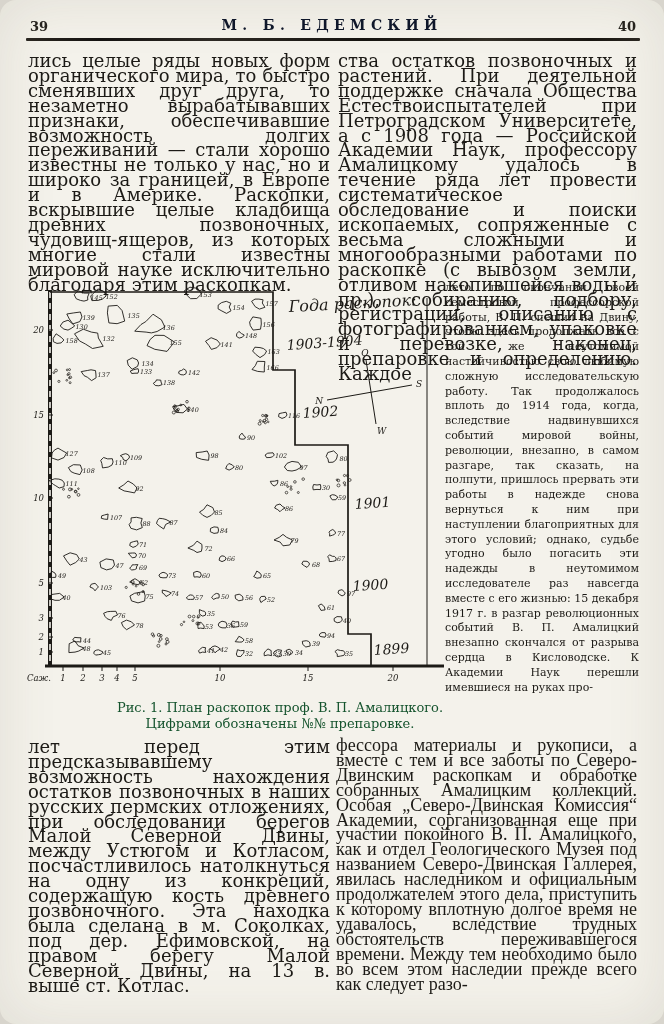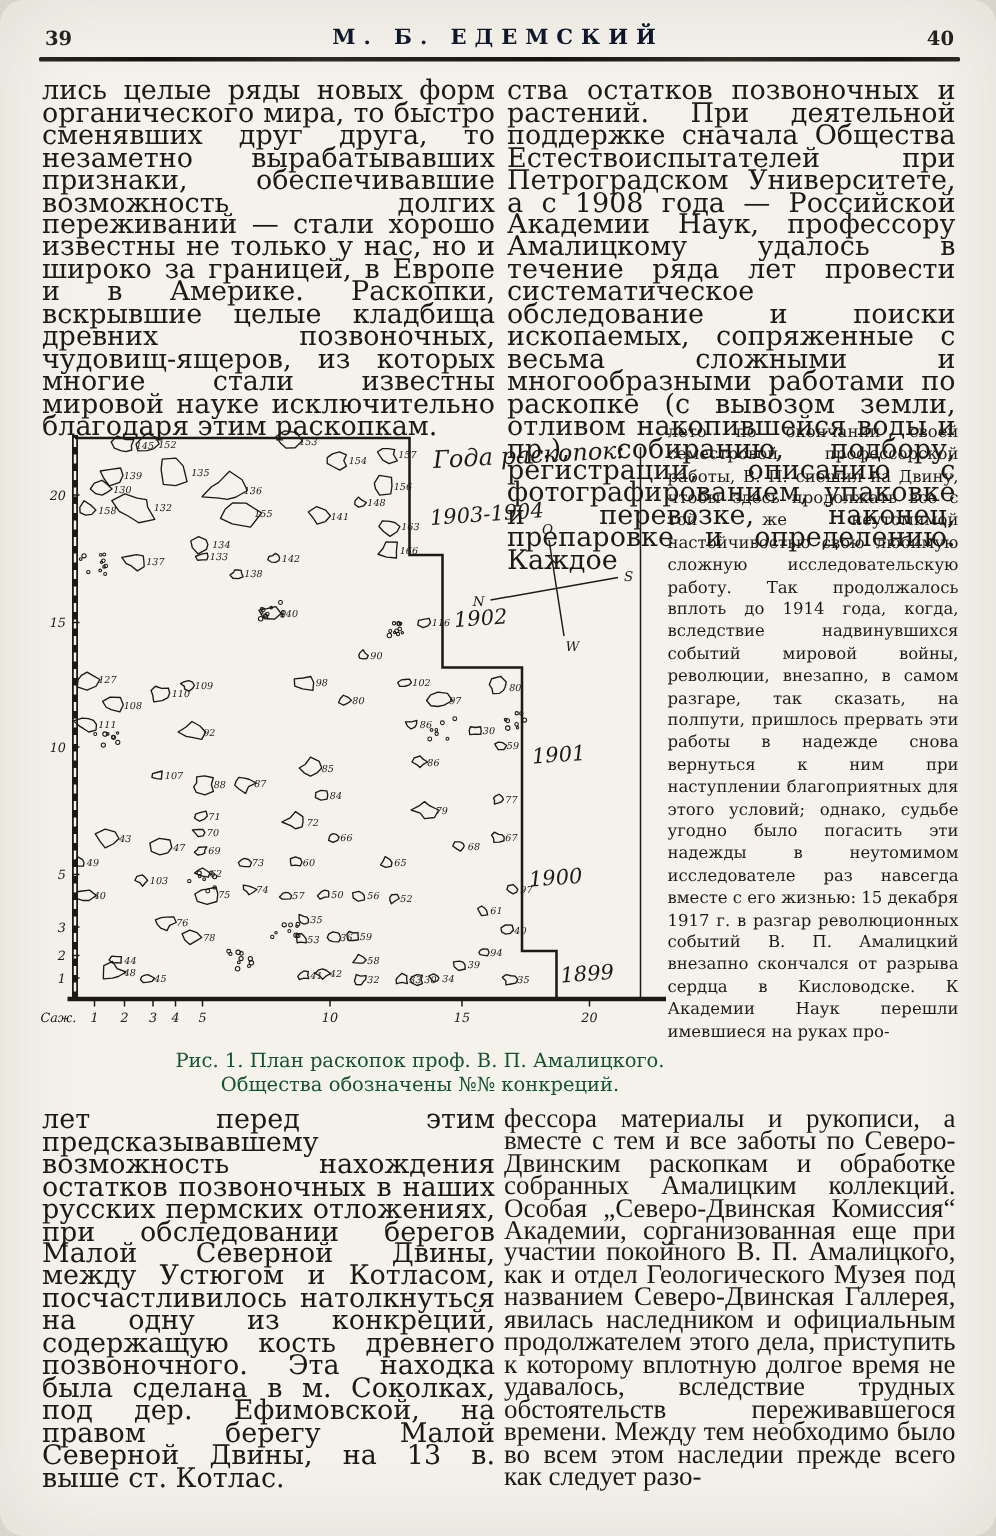--- a/index.html
+++ b/index.html
@@ -372,21 +372,21 @@
         <circle cx="247.7" cy="198.6" r="0.9" stroke="#1c1a16" stroke-width="0.7" fill="none"></circle>
       </svg>
   </div>
 
   <div class="col col-right-narrow">
     <p>лето по окончании своей семестровой профессорской работы, В. П. спешил на Двину, чтобы здесь продолжать все с той же неутомимой настойчивостью свою любимую сложную исследовательскую работу. Так продолжалось вплоть до 1914 года, когда, вследствие надвинувшихся событий мировой войны, революции, внезапно, в самом разгаре, так сказать, на полпути, пришлось прервать эти работы в надежде снова вернуться к ним при наступлении благоприятных для этого условий; однако, судьбе угодно было погасить эти надежды в неутомимом исследователе раз навсегда вместе с его жизнью: 15 декабря 1917 г. в разгар революционных событий В. П. Амалицкий внезапно скончался от разрыва сердца в Кисловодске. К Академии Наук перешли имевшиеся на руках про-</p>
   </div>
 
   <div class="caption">
     <div>Рис. 1. План раскопок проф. В. П. Амалицкого.</div>
-    <div>Общества обозначены №№ конкреций.</div>
+    <div>Цифрами обозначены №№ препаровке.</div>
   </div>
 
   <div class="col col-left-bottom">
     <p>лет перед этим предсказывавшему возможность нахождения остатков позвоночных в наших русских пермских отложениях, при обследовании берегов Малой Северной Двины, между Устюгом и Котласом, посчастливилось натолкнуться на одну из конкреций, содержащую кость древнего позвоночного. Эта находка была сделана в м. Соколках, под дер. Ефимовской, на правом берегу Малой Северной Двины, на 13 в. выше ст. Котлас.</p>
   </div>
 
   <div class="col col-right-bottom">
     <p>фессора материалы и рукописи, а вместе с тем и все заботы по Северо-Двинским раскопкам и обработке собранных Амалицким коллекций. Особая „Северо-Двинская Комиссия“ Академии, сорганизованная еще при участии покойного В. П. Амалицкого, как и отдел Геологического Музея под названием Северо-Двинская Галлерея, явилась наследником и официальным продолжателем этого дела, приступить к которому вплотную долгое время не удавалось, вследствие трудных обстоятельств переживавшегося времени. Между тем необходимо было во всем этом наследии прежде всего как следует разо-</p>
   </div>
 

